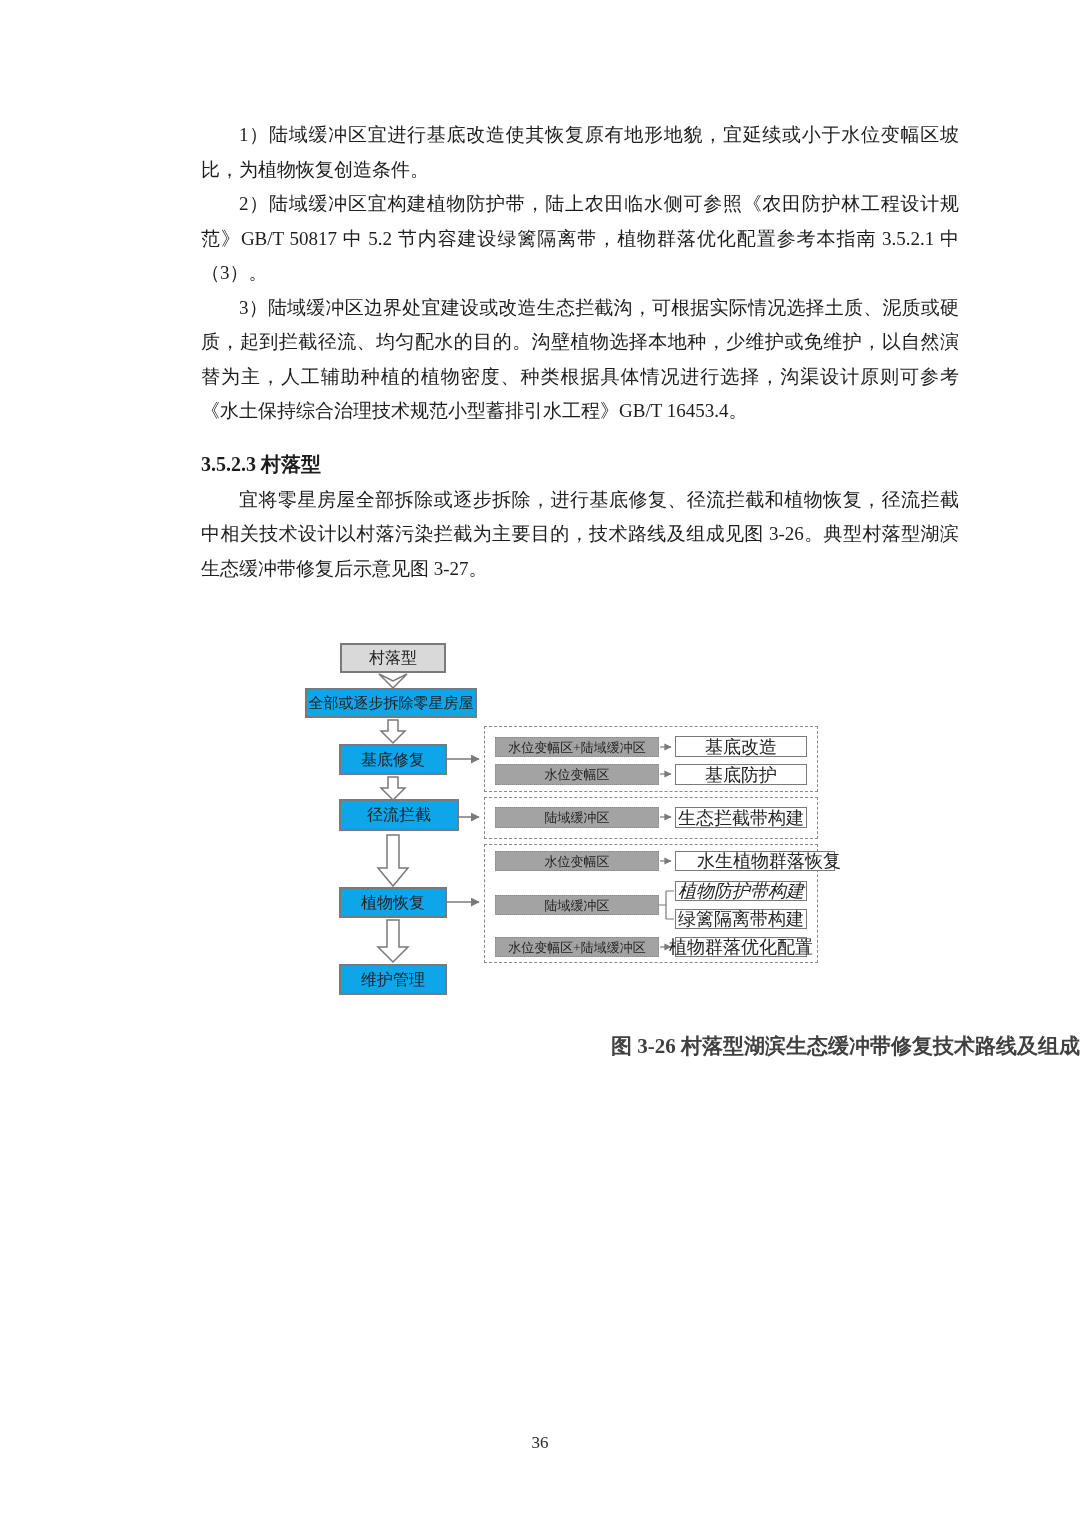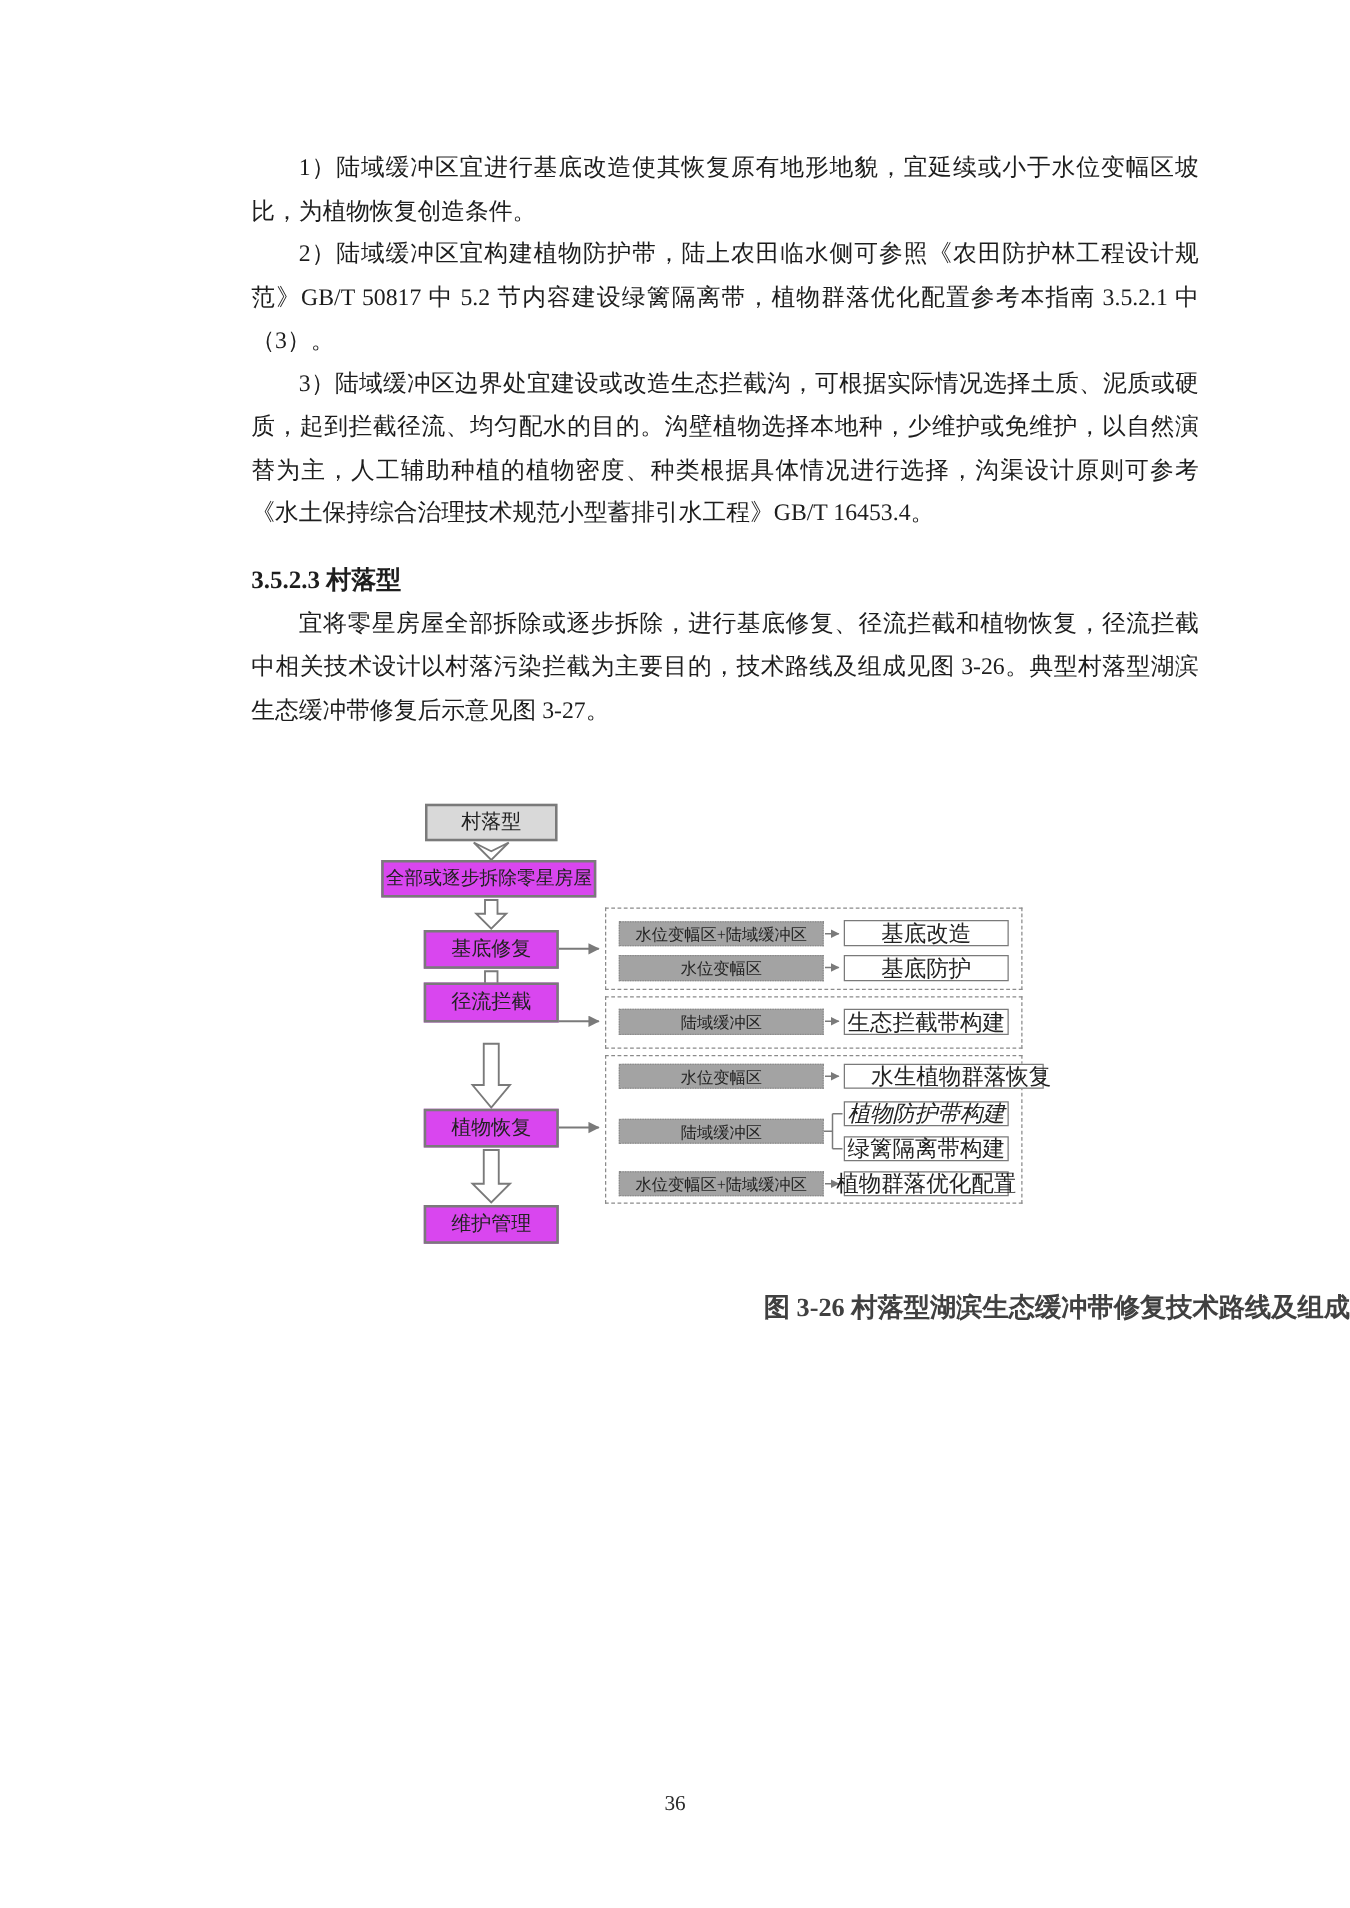--- a/index.html
+++ b/index.html
@@ -28,21 +28,21 @@
     margin:12px 0 0 0;font-size:20px;font-weight:bold;
     line-height:38px;text-indent:2em;text-align:left;
   }
 
   
   .flowchart{position:absolute;left:300px;top:640px;width:530px;height:365px;}
   .fc-svg{position:absolute;left:0;top:0;width:530px;height:365px;}
   .fc-box{
     position:absolute;box-sizing:border-box;
     display:flex;align-items:center;justify-content:center;
-    background:#d946ef;border:2px solid #7a7a7a;
+    background:#0ea5e9;border:2px solid #7a7a7a;
     font-size:16px;color:#222222;white-space:nowrap;
     line-height:1;
   }
   .fc-start{background:#d9d9d9;}
   .fc-step1{font-size:15px;}
   .fc-group{
     position:absolute;box-sizing:border-box;
     border:1px dashed #8a8a8a;background:transparent;
   }
   .fc-zone{
@@ -111,21 +111,21 @@
         <line x1="360" y1="221" x2="371" y2="221" marker-end="url(#ah)"></line>
         <line x1="360" y1="307" x2="371" y2="307" marker-end="url(#ah)"></line>
       </g>
 
       <path d="M359,265 L366,265 M366,251 L366,279 M366,251 L374,251 M366,279 L374,279" stroke="#7a7a7a" stroke-width="1.2" fill="none"></path>
     </svg>
 
     <div class="fc-box fc-start" style="left:40px;top:3px;width:106px;height:30px;">村落型</div>
     <div class="fc-box fc-step1" style="left:5px;top:48px;width:172px;height:30px;">全部或逐步拆除零星房屋</div>
     <div class="fc-box" style="left:39px;top:104px;width:108px;height:31px;">基底修复</div>
-    <div class="fc-box" style="left:39px;top:146px;width:108px;height:32px;">径流拦截</div>
+    <div class="fc-box" style="left:39px;top:159px;width:120px;height:32px;">径流拦截</div>
     <div class="fc-box" style="left:39px;top:247px;width:108px;height:31px;">植物恢复</div>
     <div class="fc-box" style="left:39px;top:324px;width:108px;height:31px;">维护管理</div>
 
     <div class="fc-group" style="left:184px;top:86px;width:334px;height:66px;"></div>
     <div class="fc-group" style="left:184px;top:157px;width:334px;height:42px;"></div>
     <div class="fc-group" style="left:184px;top:204px;width:334px;height:119px;"></div>
 
     <div class="fc-zone" style="left:195px;top:97px;width:164px;height:20px;">水位变幅区+陆域缓冲区</div>
     <div class="fc-zone" style="left:195px;top:124px;width:164px;height:21px;">水位变幅区</div>
     <div class="fc-zone" style="left:195px;top:167px;width:164px;height:21px;">陆域缓冲区</div>

